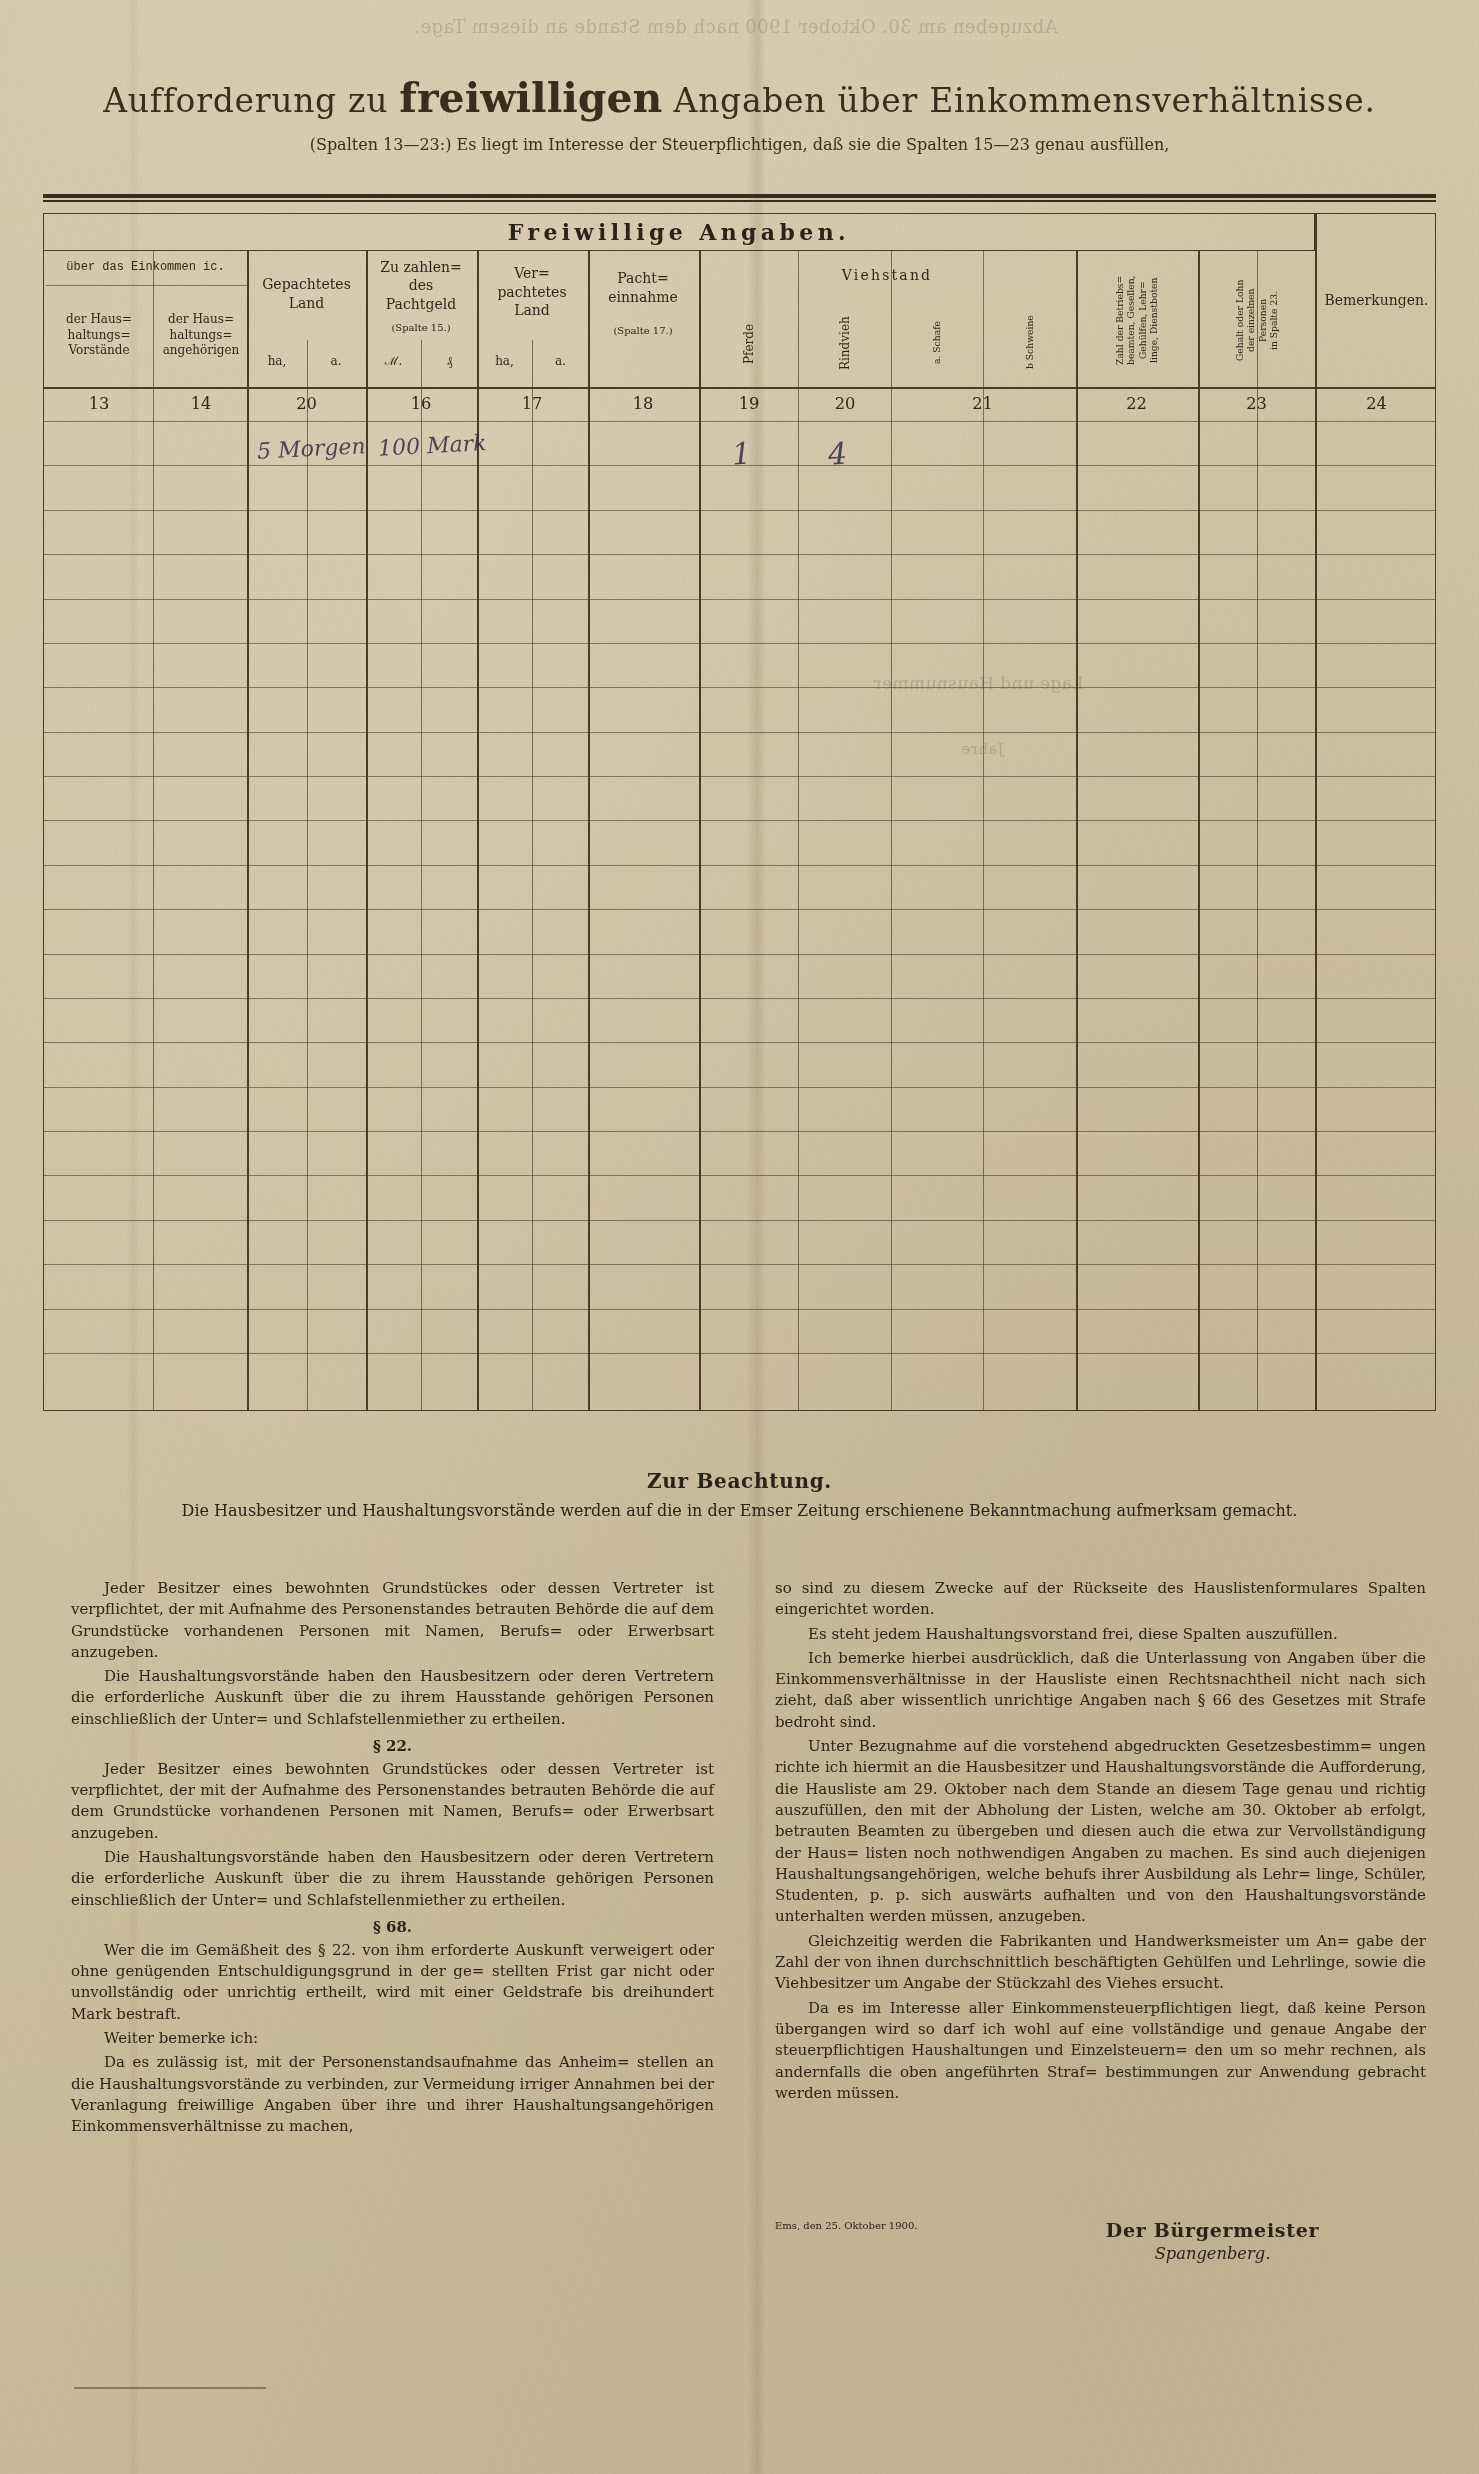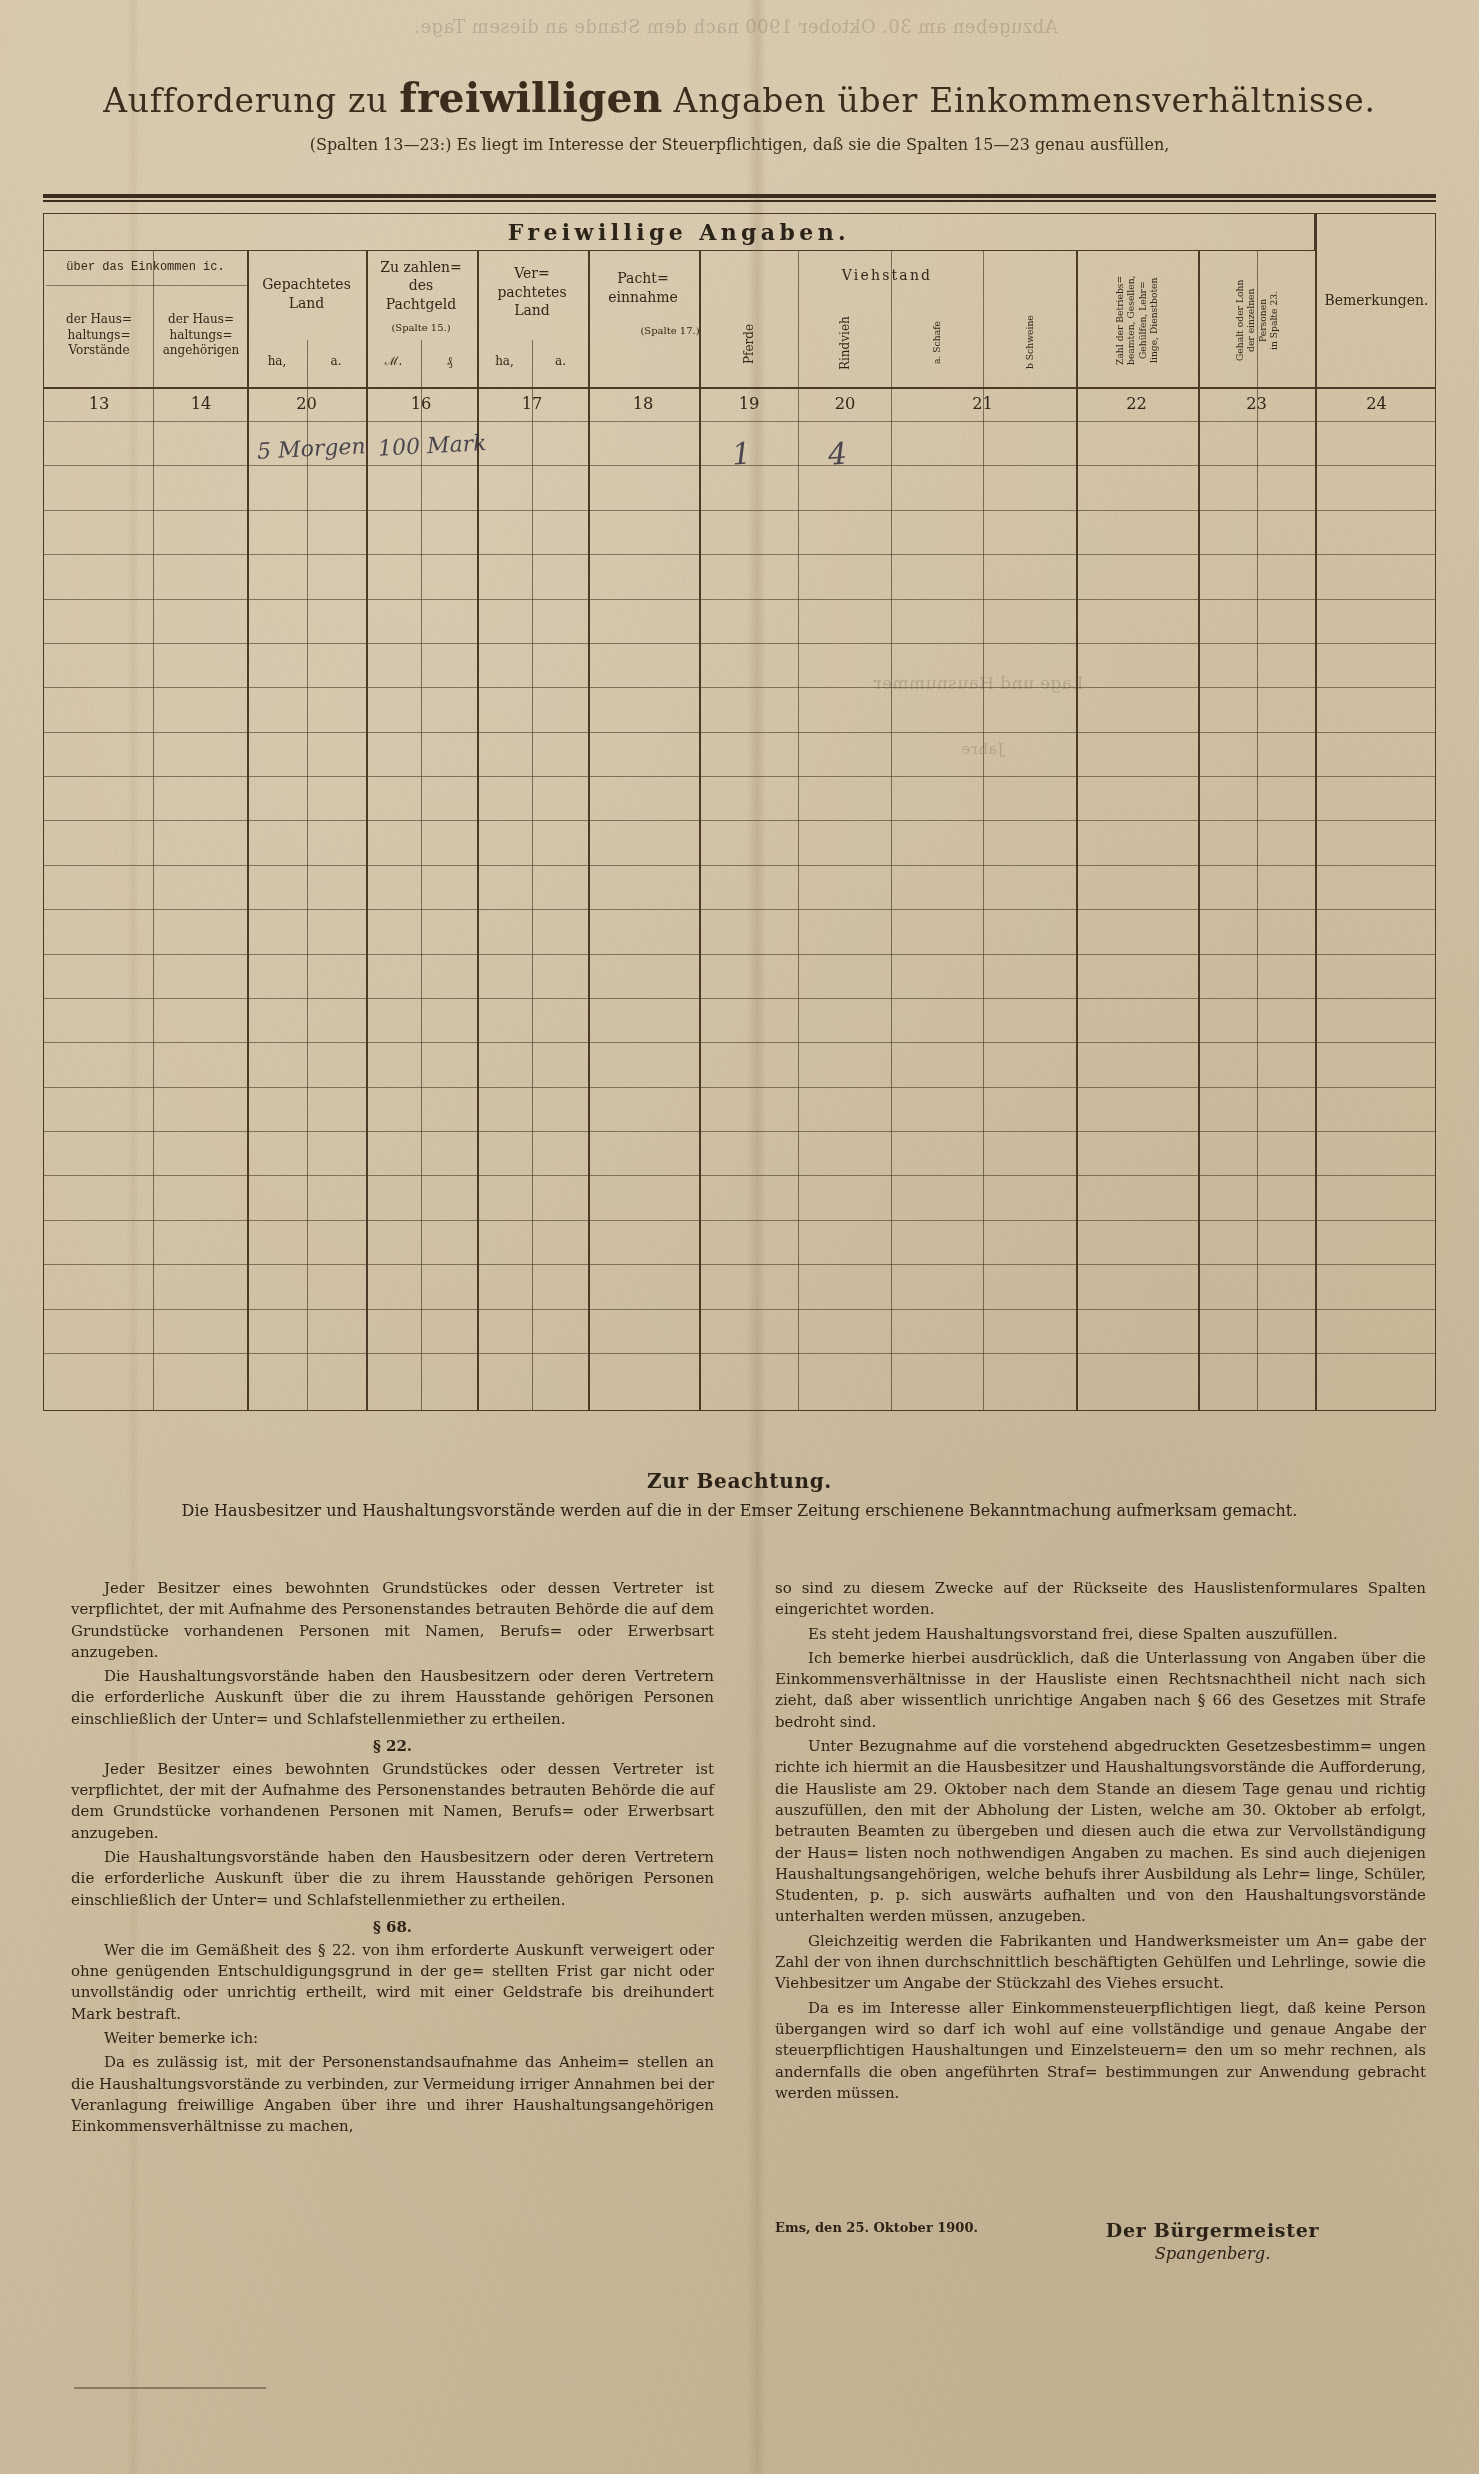--- a/index.html
+++ b/index.html
@@ -163,21 +163,21 @@
   .colL { left: 71px; width: 643px; top: 1578px; }
   .colR { left: 775px; width: 651px; top: 1578px; }
   .colbox p { margin: 0 0 3px 0; text-indent: 33px; }
   .colbox p.noind { text-indent: 0; }
   .para-center { text-align:center; text-indent:0 !important; font-weight:bold; margin: 6px 0 1.5px 0 !important; }
   .sign {
     position:absolute; right: 111px; top: 2219px; text-align:center; width: 311px;
   }
   .sign .t1 { font-size: 19px; font-weight: bold; letter-spacing:0.7px; }
   .sign .t2 { font-size: 16.3px; font-style: italic; margin-top: 3px; }
-  .datum { position:absolute; left: 775px; top: 2220px; font-size: 13px; font-weight: bold; }
+  .datum { position:absolute; left: 775px; top: 2220px; font-size: 10px; }
   .bot-rule { position:absolute; left: 74px; width: 192px; top: 2387px; height: 1.5px; background: rgba(60,46,30,.45); }
 </style>
 </head>
 <body>
 
 <div class="page"></div>
 <div class="grain"></div>
 <div class="fold f1"></div>
 <div class="fold f2"></div>
 
@@ -245,21 +245,21 @@
 
     <div class="hcell" style="left:323px; top:36px; width:108px; height:71px; white-space:pre-line;">Zu zahlen=
 des
 Pachtgeld</div>
     <div class="hcell tiny" style="left:323px; top:104px; width:108px; height:19px;">(Spalte 15.)</div>
     <div class="hcell small" style="left:323px; top:129px; width:53px; height:38px;">ℳ.</div>
     <div class="hcell small" style="left:379px; top:129px; width:53px; height:38px;">₰</div>
 
     <div class="hcell" style="left:545px; top:38px; width:108px; height:71px; white-space:pre-line;">Pacht=
 einnahme</div>
-    <div class="hcell tiny" style="left:572px; top:107px; width:108px; height:19px;text-align:center;">(Spalte 17.)</div>
+    <div class="hcell tiny" style="left:545px; top:107px; width:108px; height:19px;text-align:center;">(Spalte 17.)</div>
 
     <div class="hcell" style="left:656px; top:41px; width:374px; height:41px; letter-spacing:2.2px;">Viehstand</div>
 
     <div class="vert" style="left:656px; top:89px; width:98px; height:81px;">Pferde</div>
     <div class="vert" style="left:756px; top:89px; width:90px; height:81px;">Rindvieh</div>
     <div class="vert tiny" style="left:848px; top:87px; width:90px; height:83px;">a. Schafe</div>
     <div class="vert tiny" style="left:941px; top:87px; width:89px; height:83px;">b Schweine</div>
 
     <div class="vert tiny" style="left:1033px; top:43px; width:119px; height:127px; white-space:pre-line;">Zahl der Betriebs=
 beamten, Gesellen,

